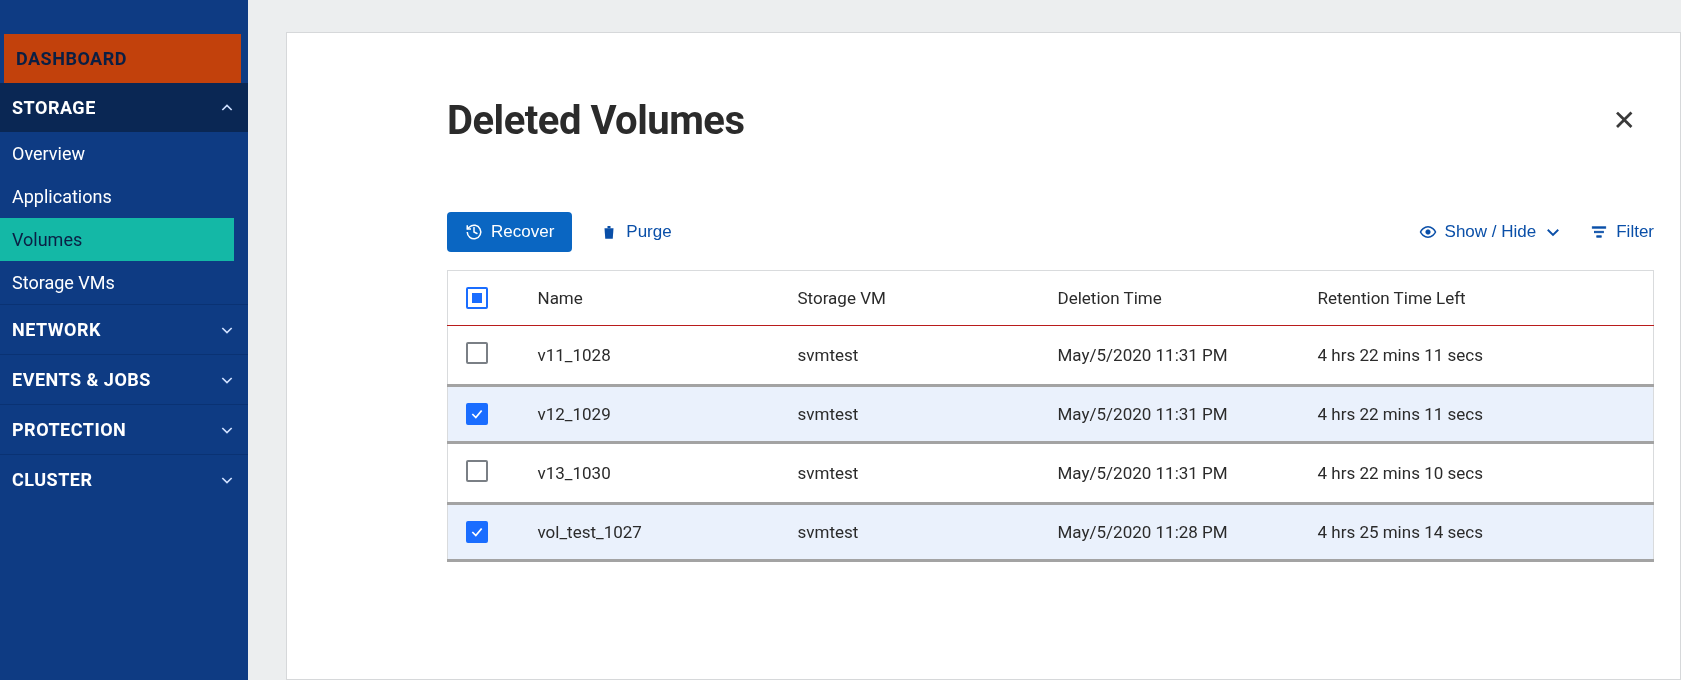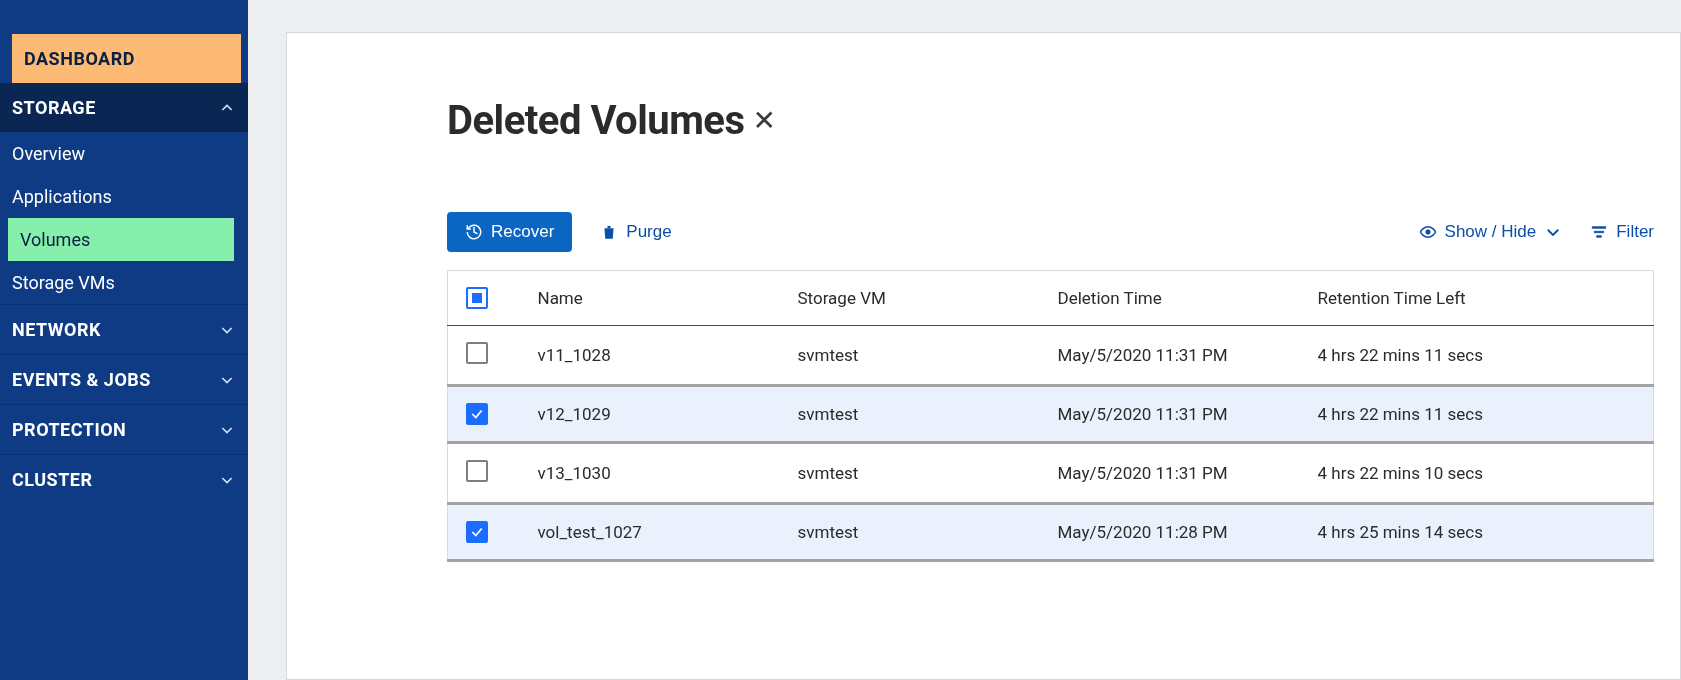--- a/index.html
+++ b/index.html
@@ -28,45 +28,44 @@
     padding: 14px 12px;
     font-size: 18px;
     font-weight: 700;
     letter-spacing: .5px;
     display: flex;
     align-items: center;
     justify-content: space-between;
     cursor: pointer;
   }
   .sidebar-item.dashboard {
-    background: #fdba74;
+    background: #c2410c;
     color: #0a1f44;
-    margin: 0 7px 0 12px;
+    margin: 0 7px 0 4px;
   }
   .sidebar-item.section {
     background: #0a2a5a;
   }
   .sidebar-item.section.open {
     background: #0a2754;
   }
   .sidebar-item.collapsed-sec {
     background: #0e3b83;
     border-top: 1px solid #0a3273;
   }
   .sidebar-sub {
     padding: 11px 12px;
     font-size: 18px;
     font-weight: 400;
     cursor: pointer;
   }
   .sidebar-sub.active {
-    background: #86efac;
+    background: #14b8a6;
     color: #0a1f44;
     margin-right: 14px;
-    margin-left: 8px;
   }
   .chev {
     width: 18px; height: 18px; display: inline-flex; align-items:center; justify-content:center;
   }
   .chev svg { width: 16px; height: 16px; stroke: #cfe0ff; stroke-width: 2.5; fill: none; }
 
   
   .main {
     flex: 1;
     position: relative;
@@ -76,21 +75,21 @@
   .panel {
     position: absolute;
     top: 32px;
     left: 38px;
     right: 0;
     bottom: 0;
     background: #fff;
     border: 1px solid #d6d8da;
     padding: 64px 26px 20px 160px;
   }
-  .panel-header { display:flex; align-items:center; }
+  .panel-header { display:flex; align-items:center; justify-content:space-between; }
   .page-title {
     font-size: 40px;
     font-weight: 700;
     color: #2b2b2b;
     letter-spacing: -.5px;
   }
   .close-x { font-size: 28px; color:#3a3a3a; cursor:pointer; padding: 0 8px; margin-right: 10px; }
 
   .toolbar {
     display:flex;

